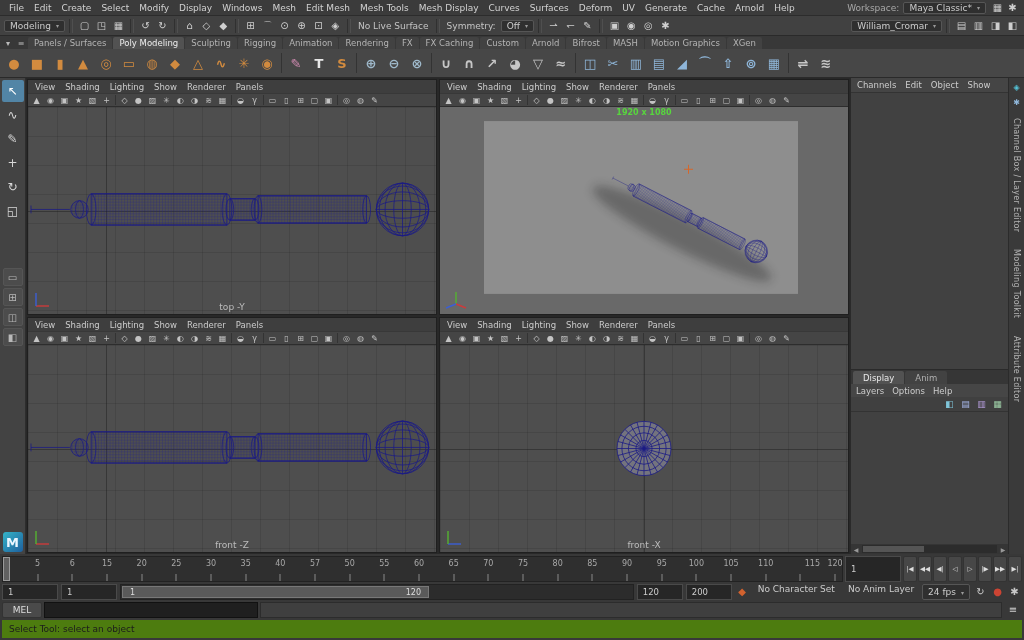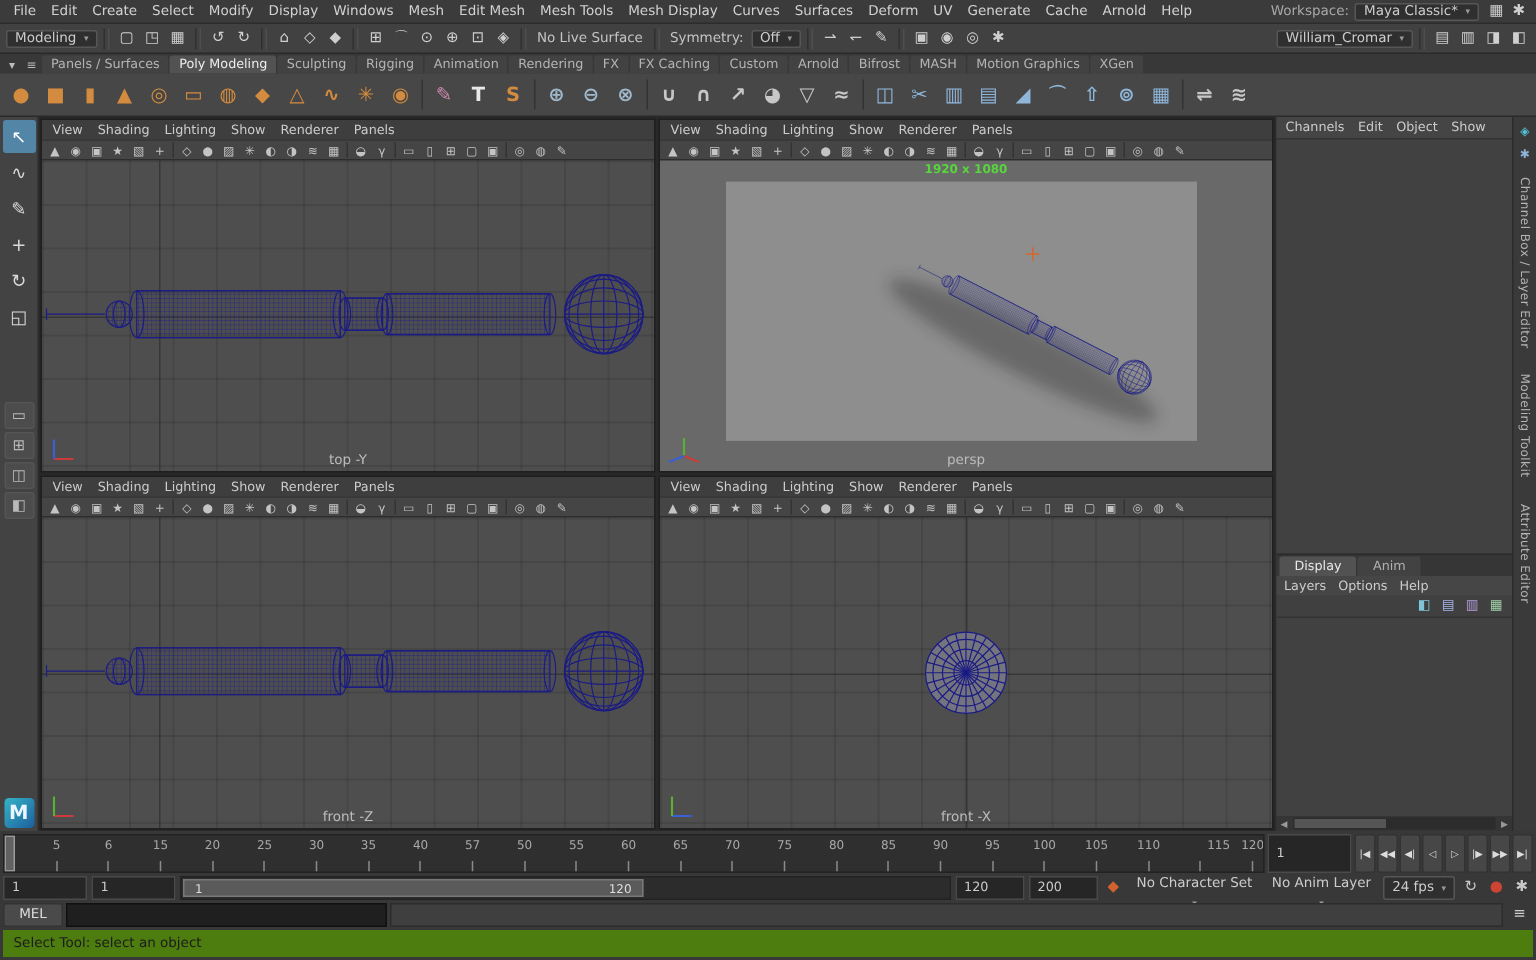--- a/index.html
+++ b/index.html
@@ -464,21 +464,20 @@
                 <ellipse cx="383" cy="35" rx="27" ry="9"></ellipse>
                 <ellipse cx="383" cy="35" rx="27" ry="18"></ellipse>
                 <ellipse cx="383" cy="35" rx="27" ry="24"></ellipse>
                 <line x1="356" y1="35" x2="410" y2="35"></line>
                 <line x1="383" y1="8" x2="383" y2="62"></line>
               </g>
             </g>
             <path d="M244 62h9M248.5 57.5v9" stroke="#d5672b" stroke-width="1"></path>
           </svg>
           <div class="res-text">1920 x 1080</div>
-          <div class="vp-label">persp</div>
           <svg class="axis-gizmo" width="24" height="24" viewBox="0 0 24 24">
             <line x1="12" y1="17" x2="12" y2="5" stroke="#55b331" stroke-width="1.4"></line>
             <line x1="12" y1="17" x2="22" y2="21" stroke="#cc3b3b" stroke-width="1.4"></line>
             <line x1="12" y1="17" x2="2" y2="21" stroke="#3b5fd6" stroke-width="1.4"></line>
           </svg>
         </div>
       </div>
       <div class="viewport">
         <div class="vp-menus">
           <span class="vp-menu">View</span>

